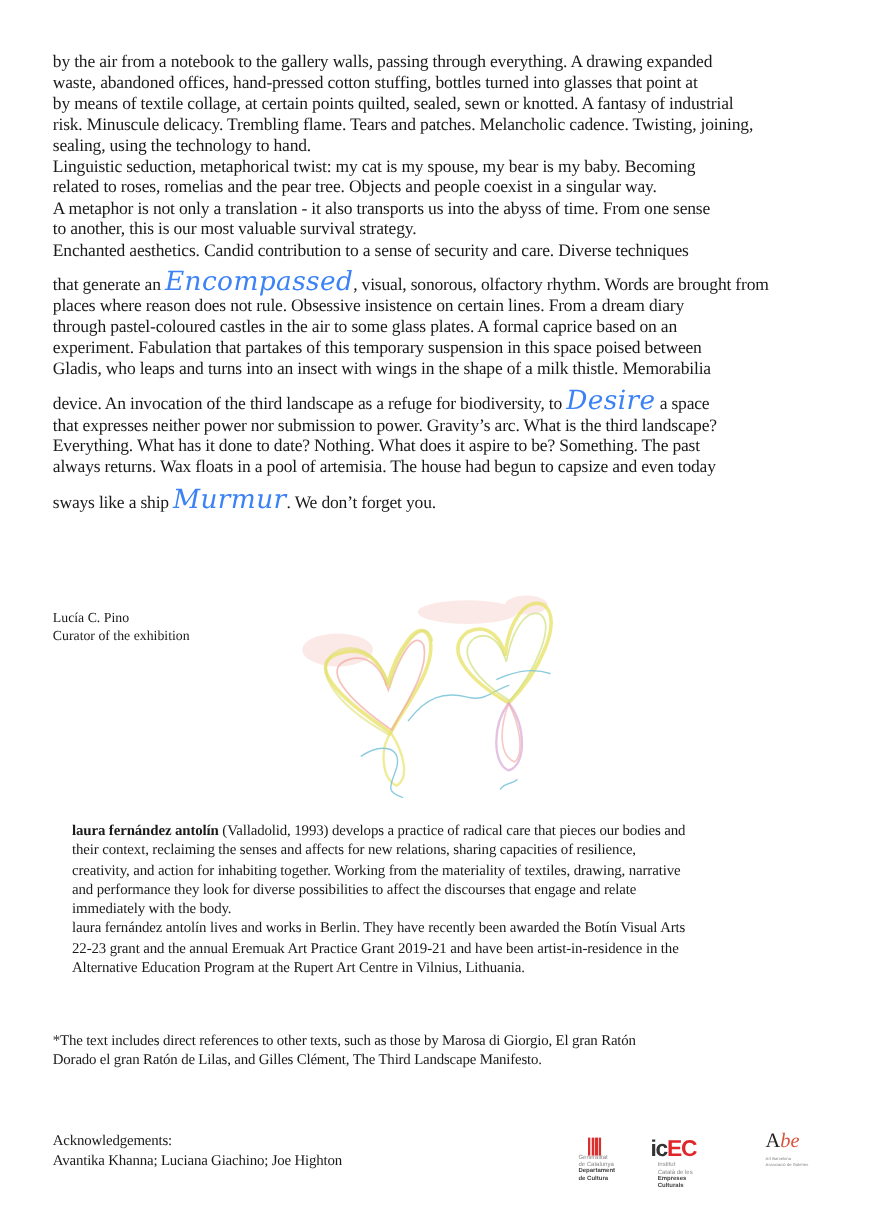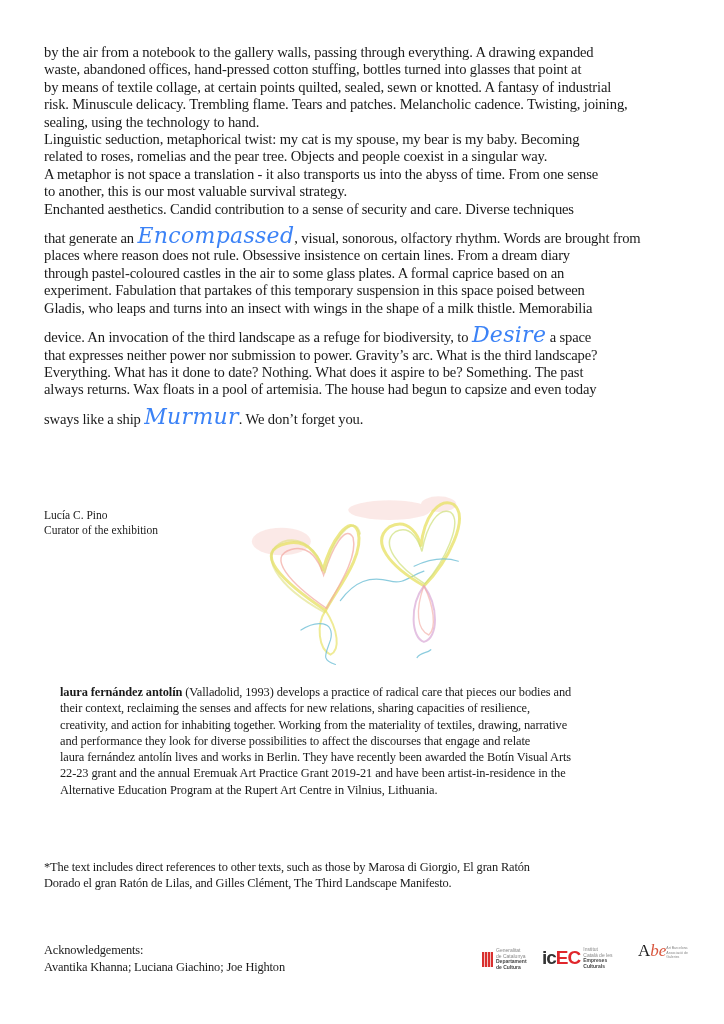--- a/index.html
+++ b/index.html
@@ -91,20 +91,21 @@
       left: 482px;
       top: 942px;
       width: 208px;
       height: 40px;
     }
     .logo {
       position: absolute;
       display: flex;
       align-items: center;
       font-family: "Liberation Sans", sans-serif;
+      flex-direction: column;
     }
     .logo-gen { left: 0; top: 6px; }
     .gen-flag {
       width: 11px;
       height: 15px;
       background: repeating-linear-gradient(90deg, #d9302f 0 2px, #f3c3c2 2px 3px);
       margin-right: 3px;
     }
     .gen-text {
       font-size: 5px;
@@ -146,21 +147,21 @@
 <body>
 
 <div class="page">
   <span class="line">by the air from a notebook to the gallery walls, passing through everything. A drawing expanded</span>
   <span class="line">waste, abandoned offices, hand-pressed cotton stuffing, bottles turned into glasses that point at</span>
   <span class="line">by means of textile collage, at certain points quilted, sealed, sewn or knotted. A fantasy of industrial</span>
   <span class="line">risk. Minuscule delicacy. Trembling flame. Tears and patches. Melancholic cadence. Twisting, joining,</span>
   <span class="line">sealing, using the technology to hand.</span>
   <span class="line">Linguistic seduction, metaphorical twist: my cat is my spouse, my bear is my baby. Becoming</span>
   <span class="line">related to roses, romelias and the pear tree. Objects and people coexist in a singular way.</span>
-  <span class="line">A metaphor is not space a translation - it also transports us into the abyss of time. From one sense</span>
+  <span class="line">A metaphor is not only a translation - it also transports us into the abyss of time. From one sense</span>
   <span class="line">to another, this is our most valuable survival strategy.</span>
   <span class="line">Enchanted aesthetics. Candid contribution to a sense of security and care. Diverse techniques</span>
 
   <span class="line tall"><span>that generate an </span><span class="script">Encompassed</span><span>, visual, sonorous, olfactory rhythm. Words are brought from</span></span>
 
   <span class="line">places where reason does not rule. Obsessive insistence on certain lines. From a dream diary</span>
   <span class="line">through pastel-coloured castles in the air to some glass plates. A formal caprice based on an</span>
   <span class="line">experiment. Fabulation that partakes of this temporary suspension in this space poised between</span>
   <span class="line">Gladis, who leaps and turns into an insect with wings in the shape of a milk thistle. Memorabilia</span>
 
@@ -203,20 +204,21 @@
     <path d="M175 85 C190 78, 205 75, 220 80" stroke="#6fbfd6" stroke-width="1.2" opacity="0.8"></path>
     <path d="M178 178 C182 172, 188 174, 192 170" stroke="#6fbfd6" stroke-width="1.2" opacity="0.8"></path>
   </g>
 </svg>
 
 <div class="bio">
   <span class="line"><span class="name">laura fernández antolín</span><span> (Valladolid, 1993) develops a practice of radical care that pieces our bodies and</span></span>
   <span class="line">their context, reclaiming the senses and affects for new relations, sharing capacities of resilience,</span>
   <span class="line">creativity, and action for inhabiting together. Working from the materiality of textiles, drawing, narrative</span>
   <span class="line">and performance they look for diverse possibilities to affect the discourses that engage and relate</span>
+  <span class="line">immediately with the body.</span>
   <span class="line">laura fernández antolín lives and works in Berlin. They have recently been awarded the Botín Visual Arts</span>
   <span class="line">22-23 grant and the annual Eremuak Art Practice Grant 2019-21 and have been artist-in-residence in the</span>
   <span class="line">Alternative Education Program at the Rupert Art Centre in Vilnius, Lithuania.</span>
 </div>
 
 <div class="footnote">
   <span class="line">*The text includes direct references to other texts, such as those by Marosa di Giorgio, El gran Ratón</span>
   <span class="line">Dorado el gran Ratón de Lilas, and Gilles Clément, The Third Landscape Manifesto.</span>
 </div>
 

